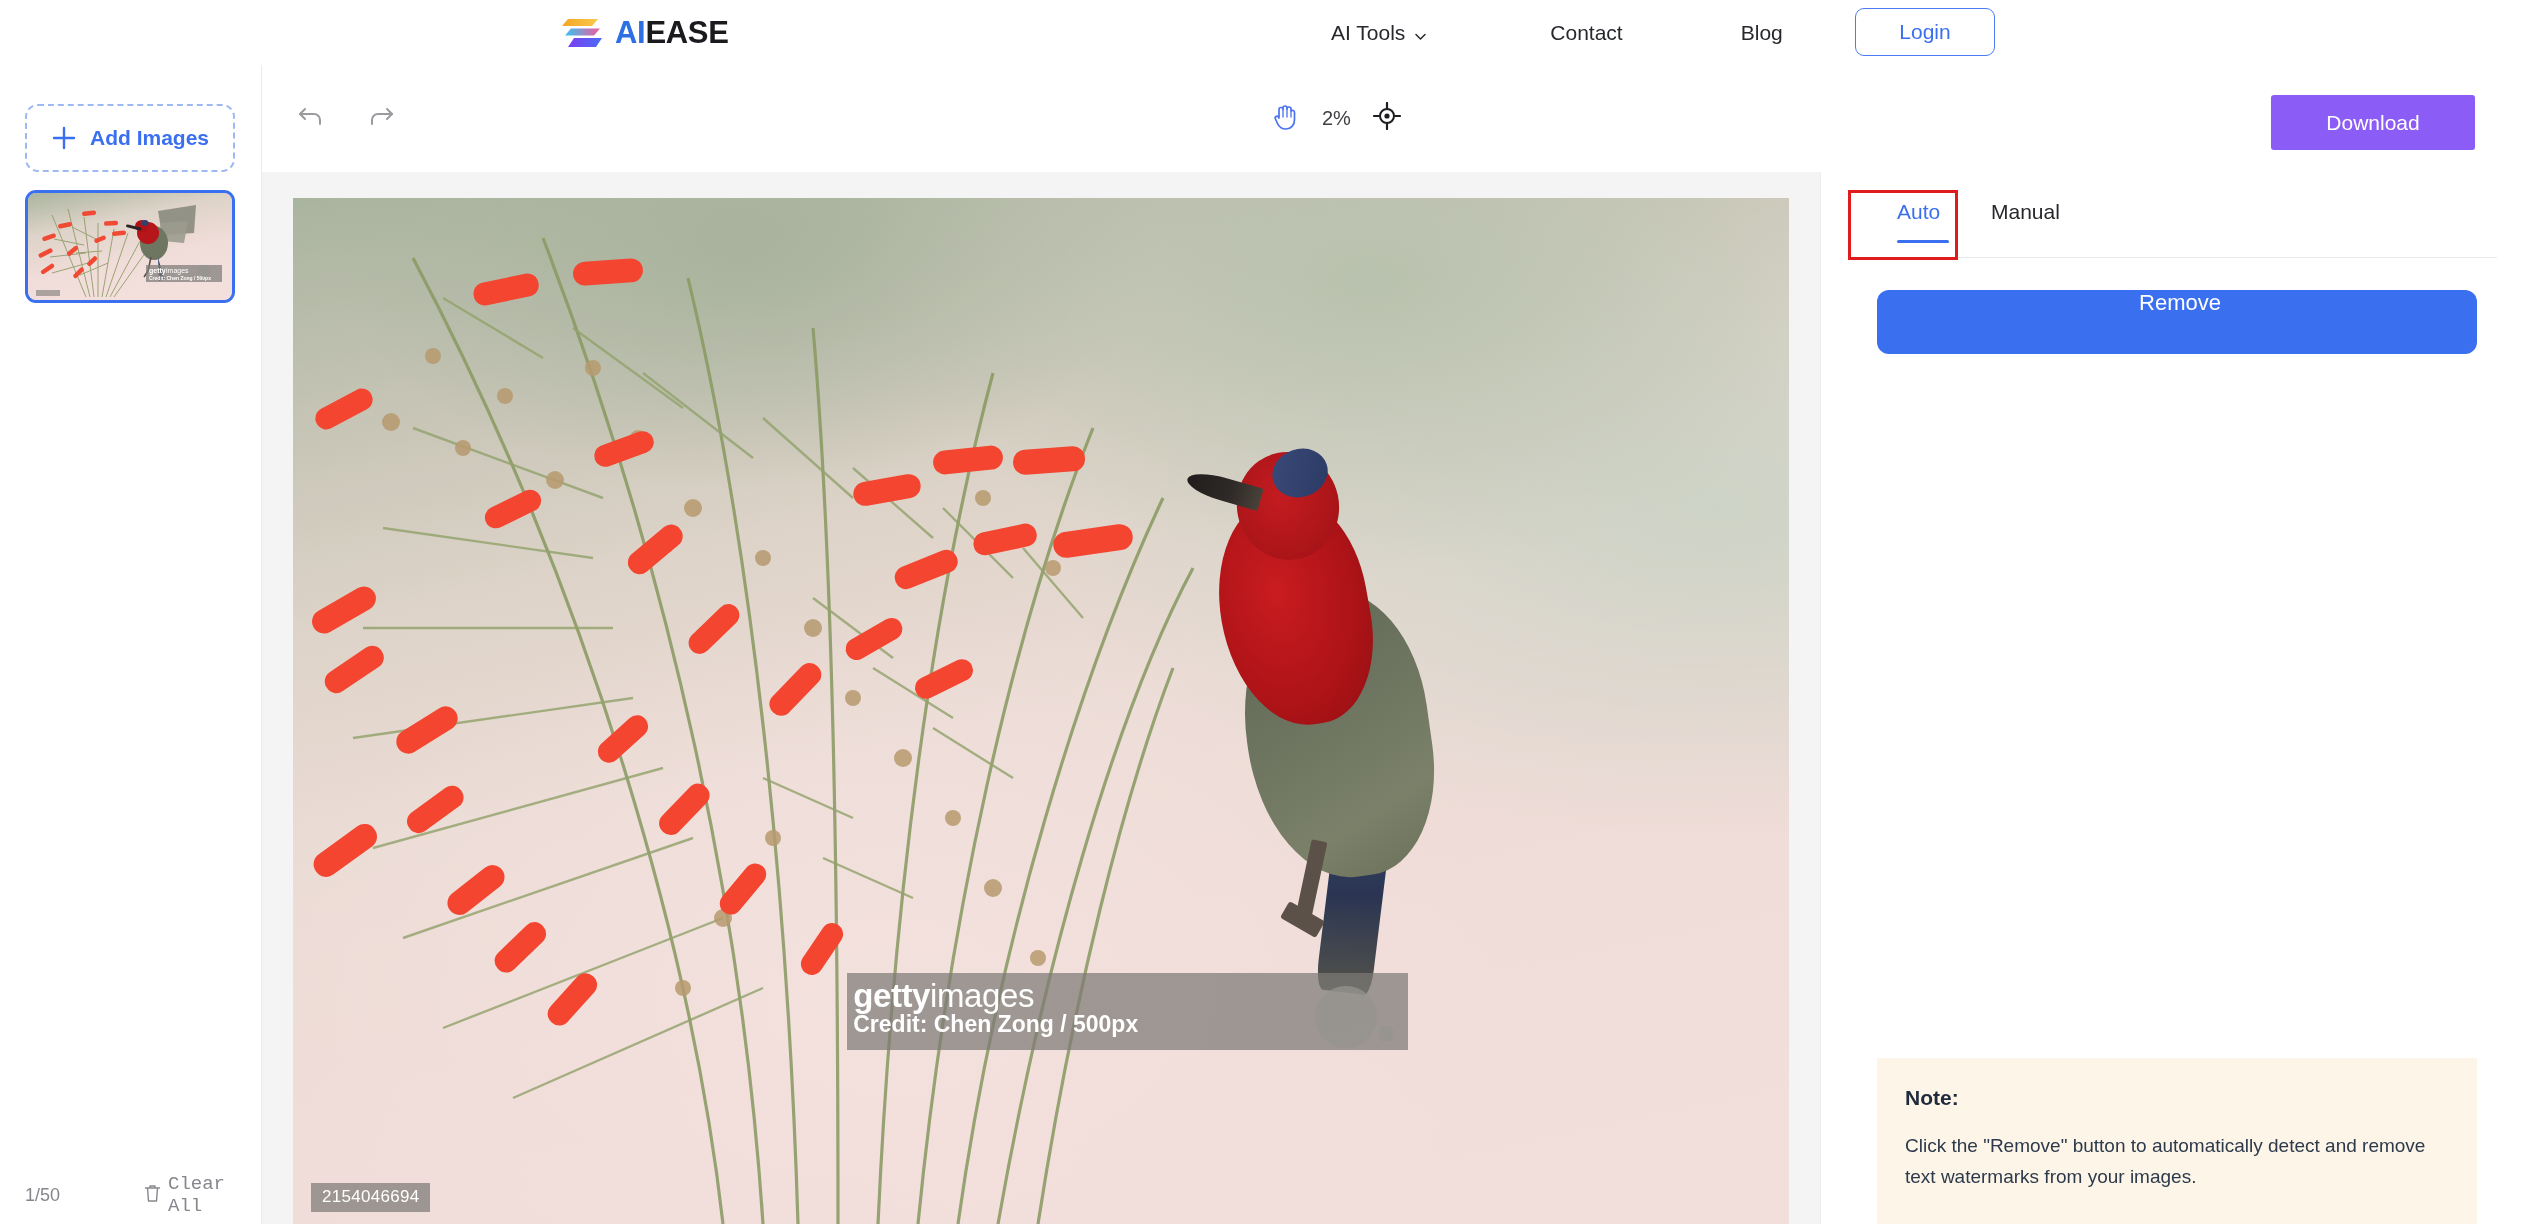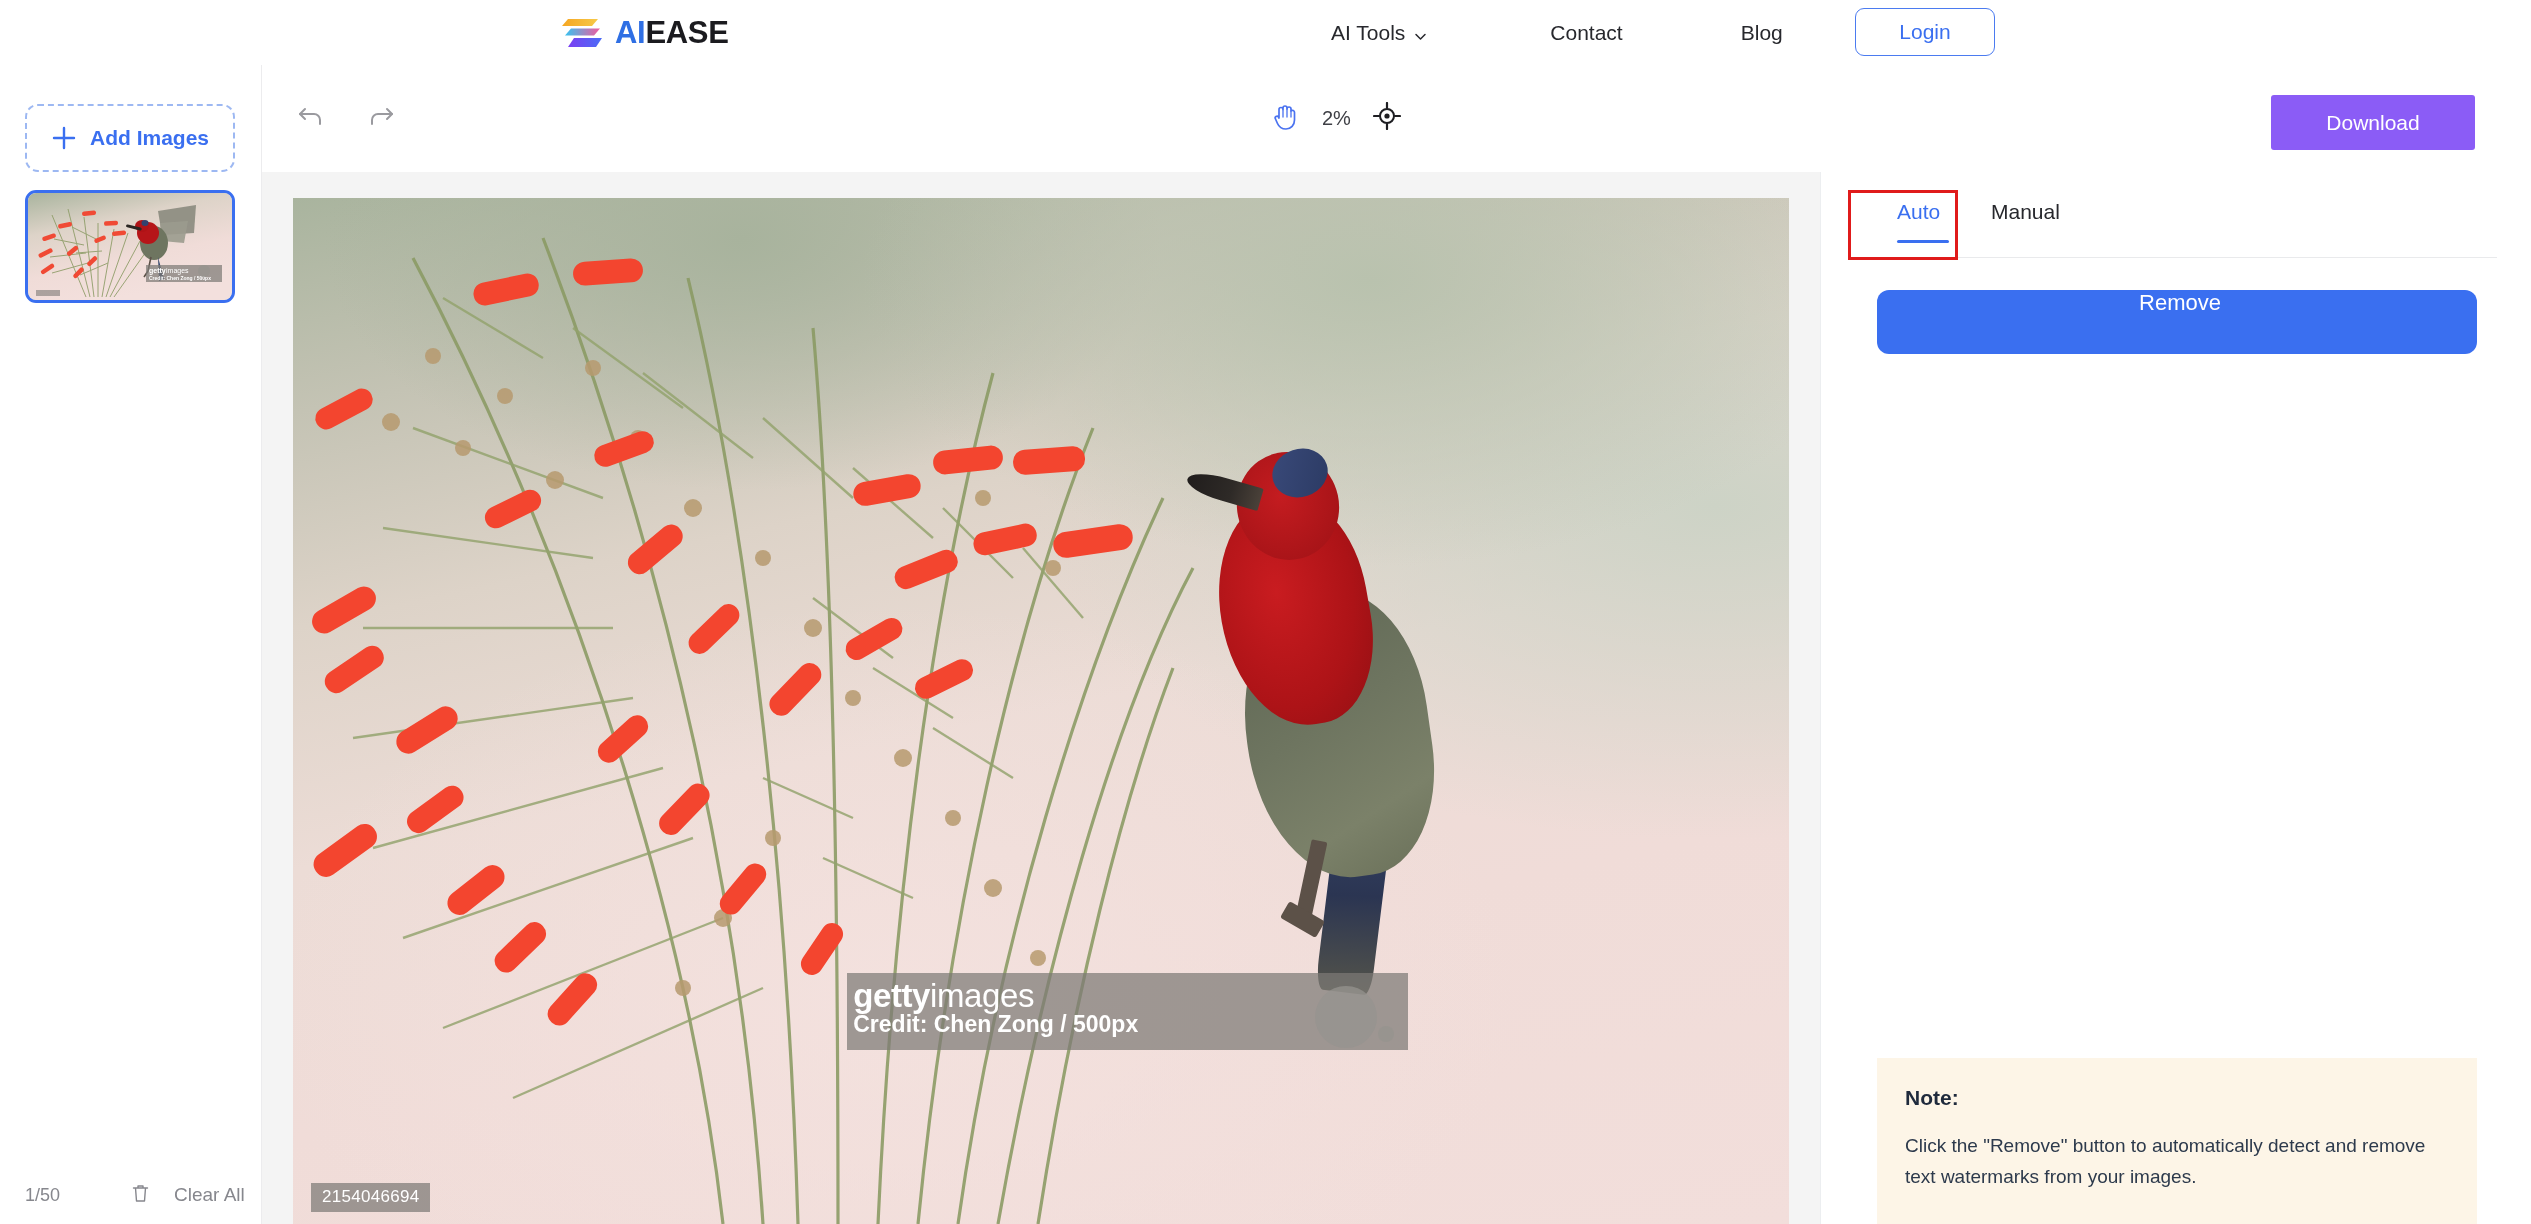--- a/index.html
+++ b/index.html
@@ -57,22 +57,22 @@
     border: 3px solid #3a6ff0; border-radius: 11px; overflow: hidden;
     background: #ddd; cursor: pointer;
   }
   .thumb .photo { position: absolute; inset: 0; border-radius: 8px; overflow:hidden; }
 
   .sb-footer {
     position: absolute; left: 0; bottom: 0; width: 262px; height: 58px;
     display: flex; align-items: center;
   }
   .counter { position: absolute; left: 25px; font-size: 18px; color: #86878d; }
-  .clear-all { position: absolute; left: 131px; display: flex; align-items: center;
-               gap: 24px; cursor: pointer; }
+  .clear-all { position: absolute; left: 143px; display: flex; align-items: center;
+               gap: 6px; cursor: pointer; font-family: Liberation Mono, monospace; }
   .clear-all .lbl { font-size: 19px; color: #86878d; }
 
   
   .toolbar {
     position: absolute; left: 262px; top: 65px; width: 2269px; height: 107px;
     background: #ffffff;
   }
   .tb-icon { position: absolute; cursor: pointer; }
   .undo { left: 34px; top: 36px; }
   .redo { left: 104px; top: 36px; }

